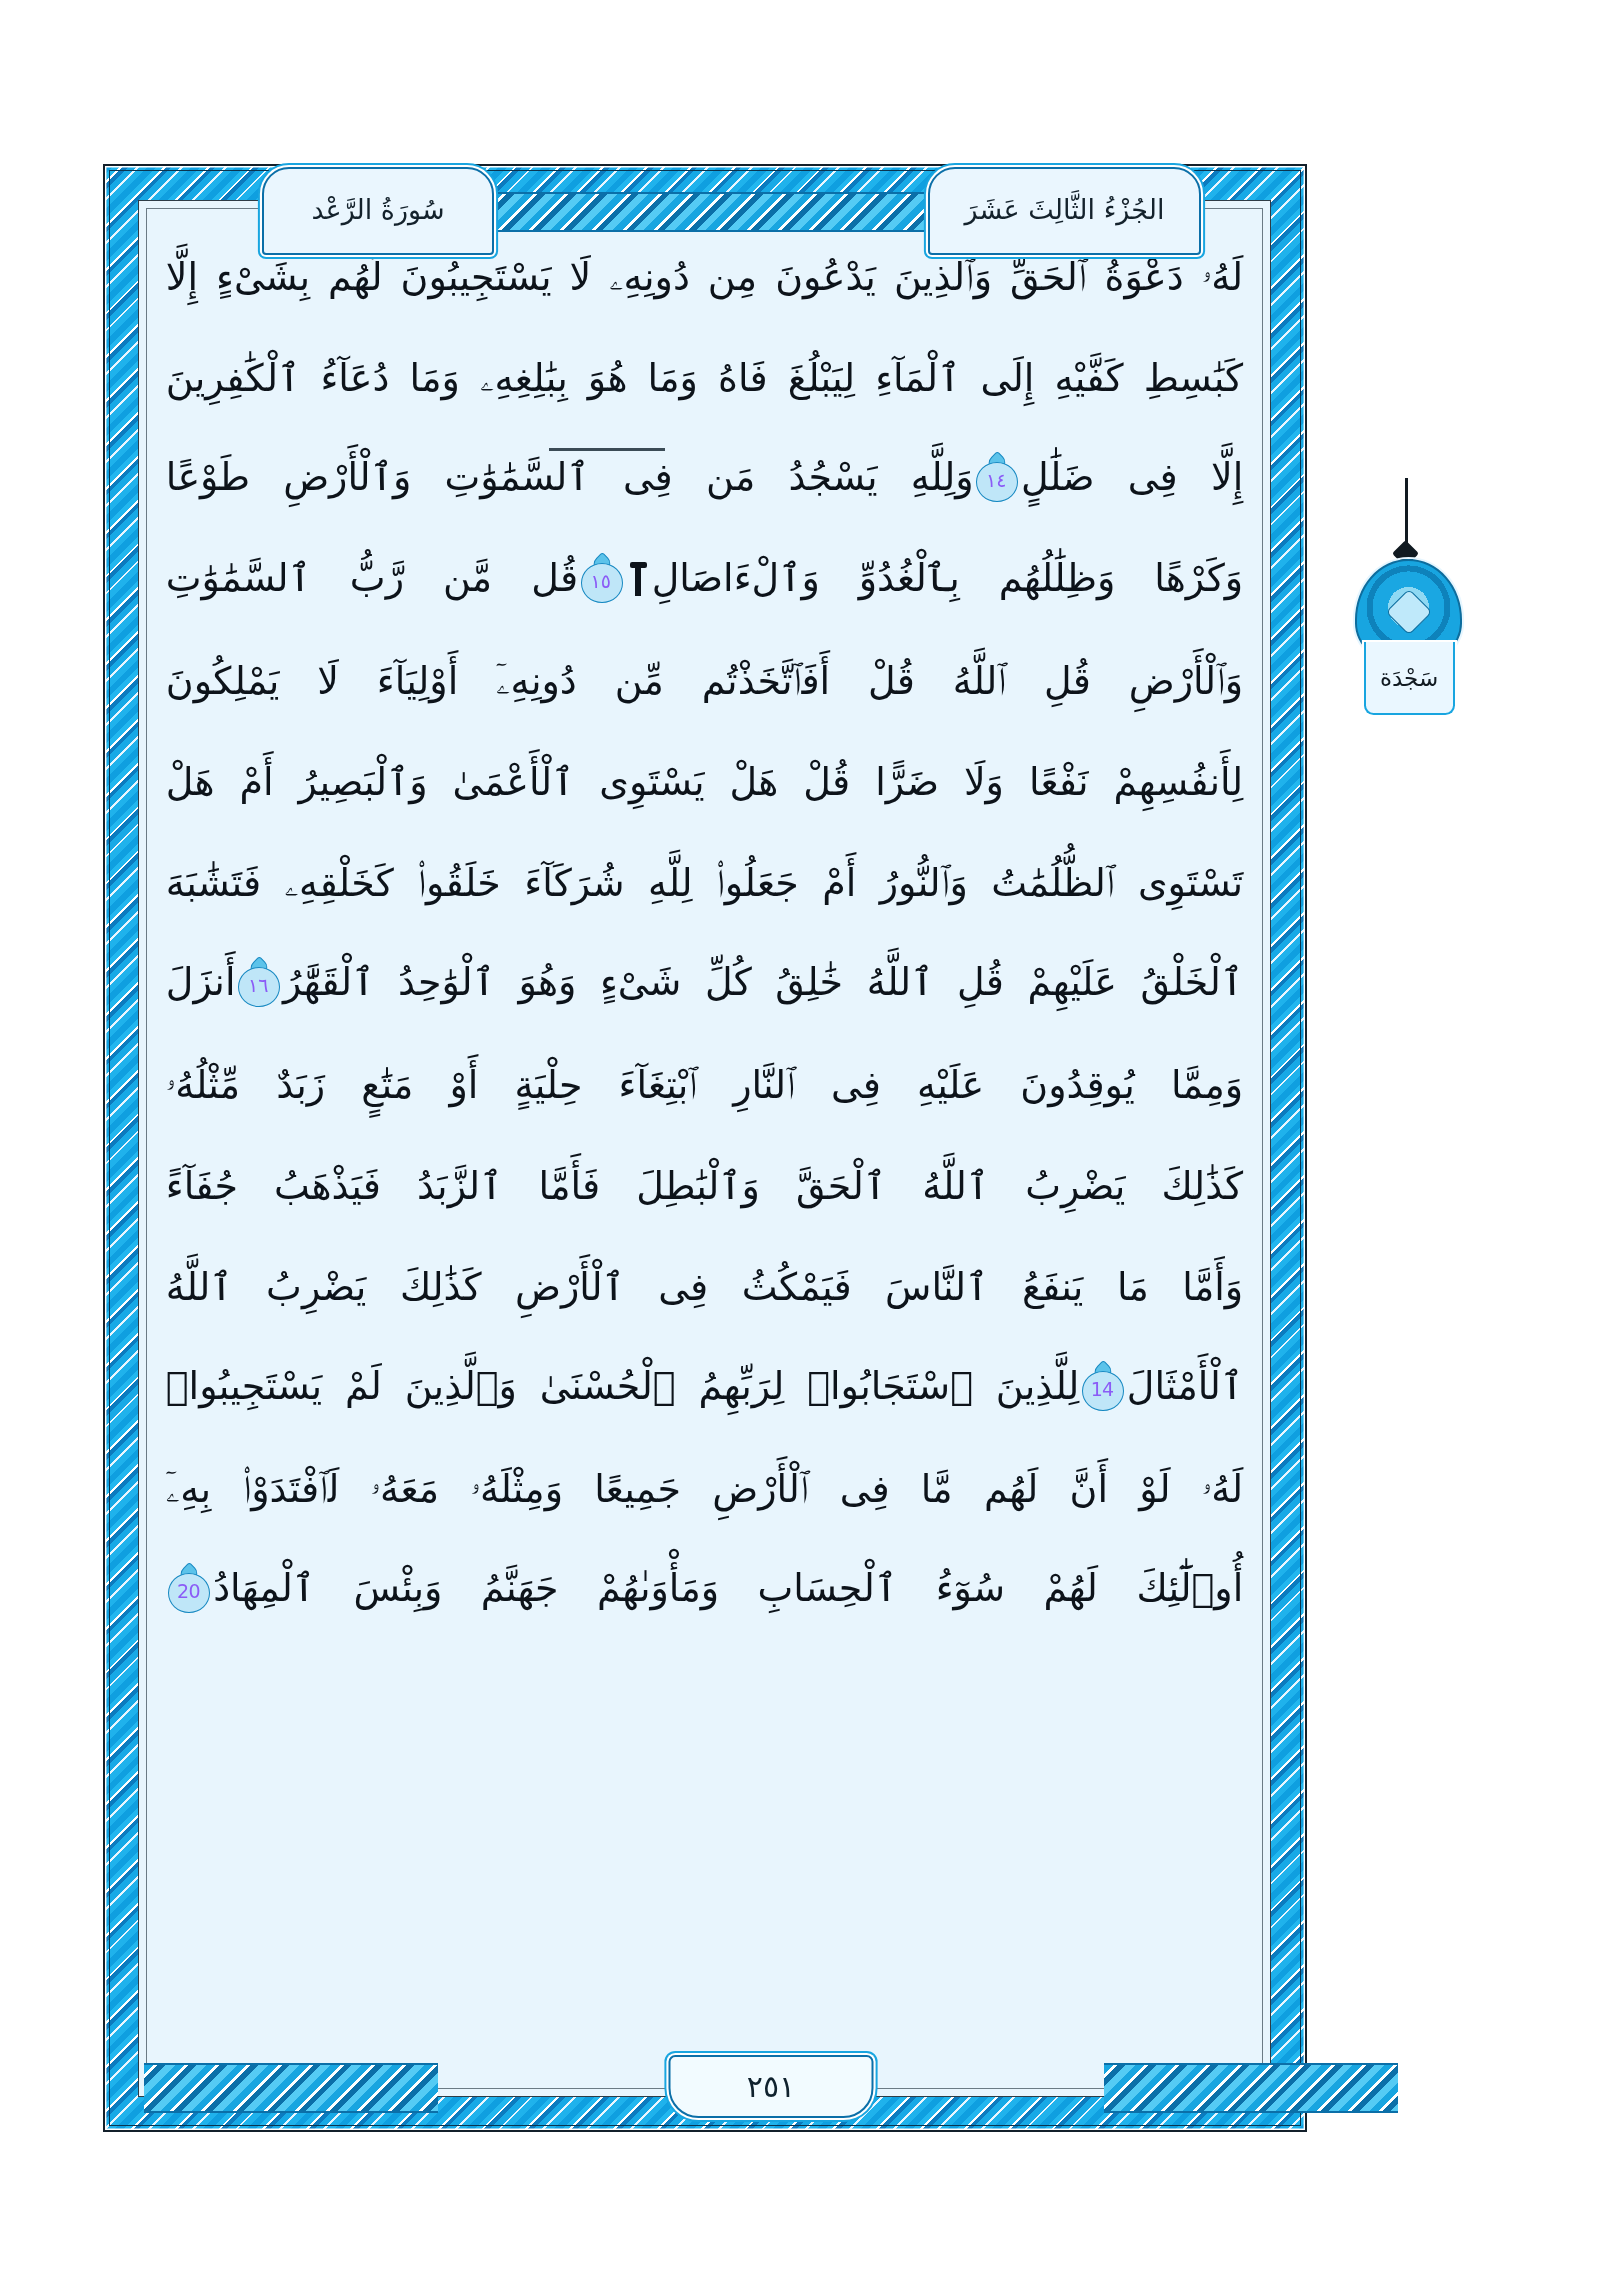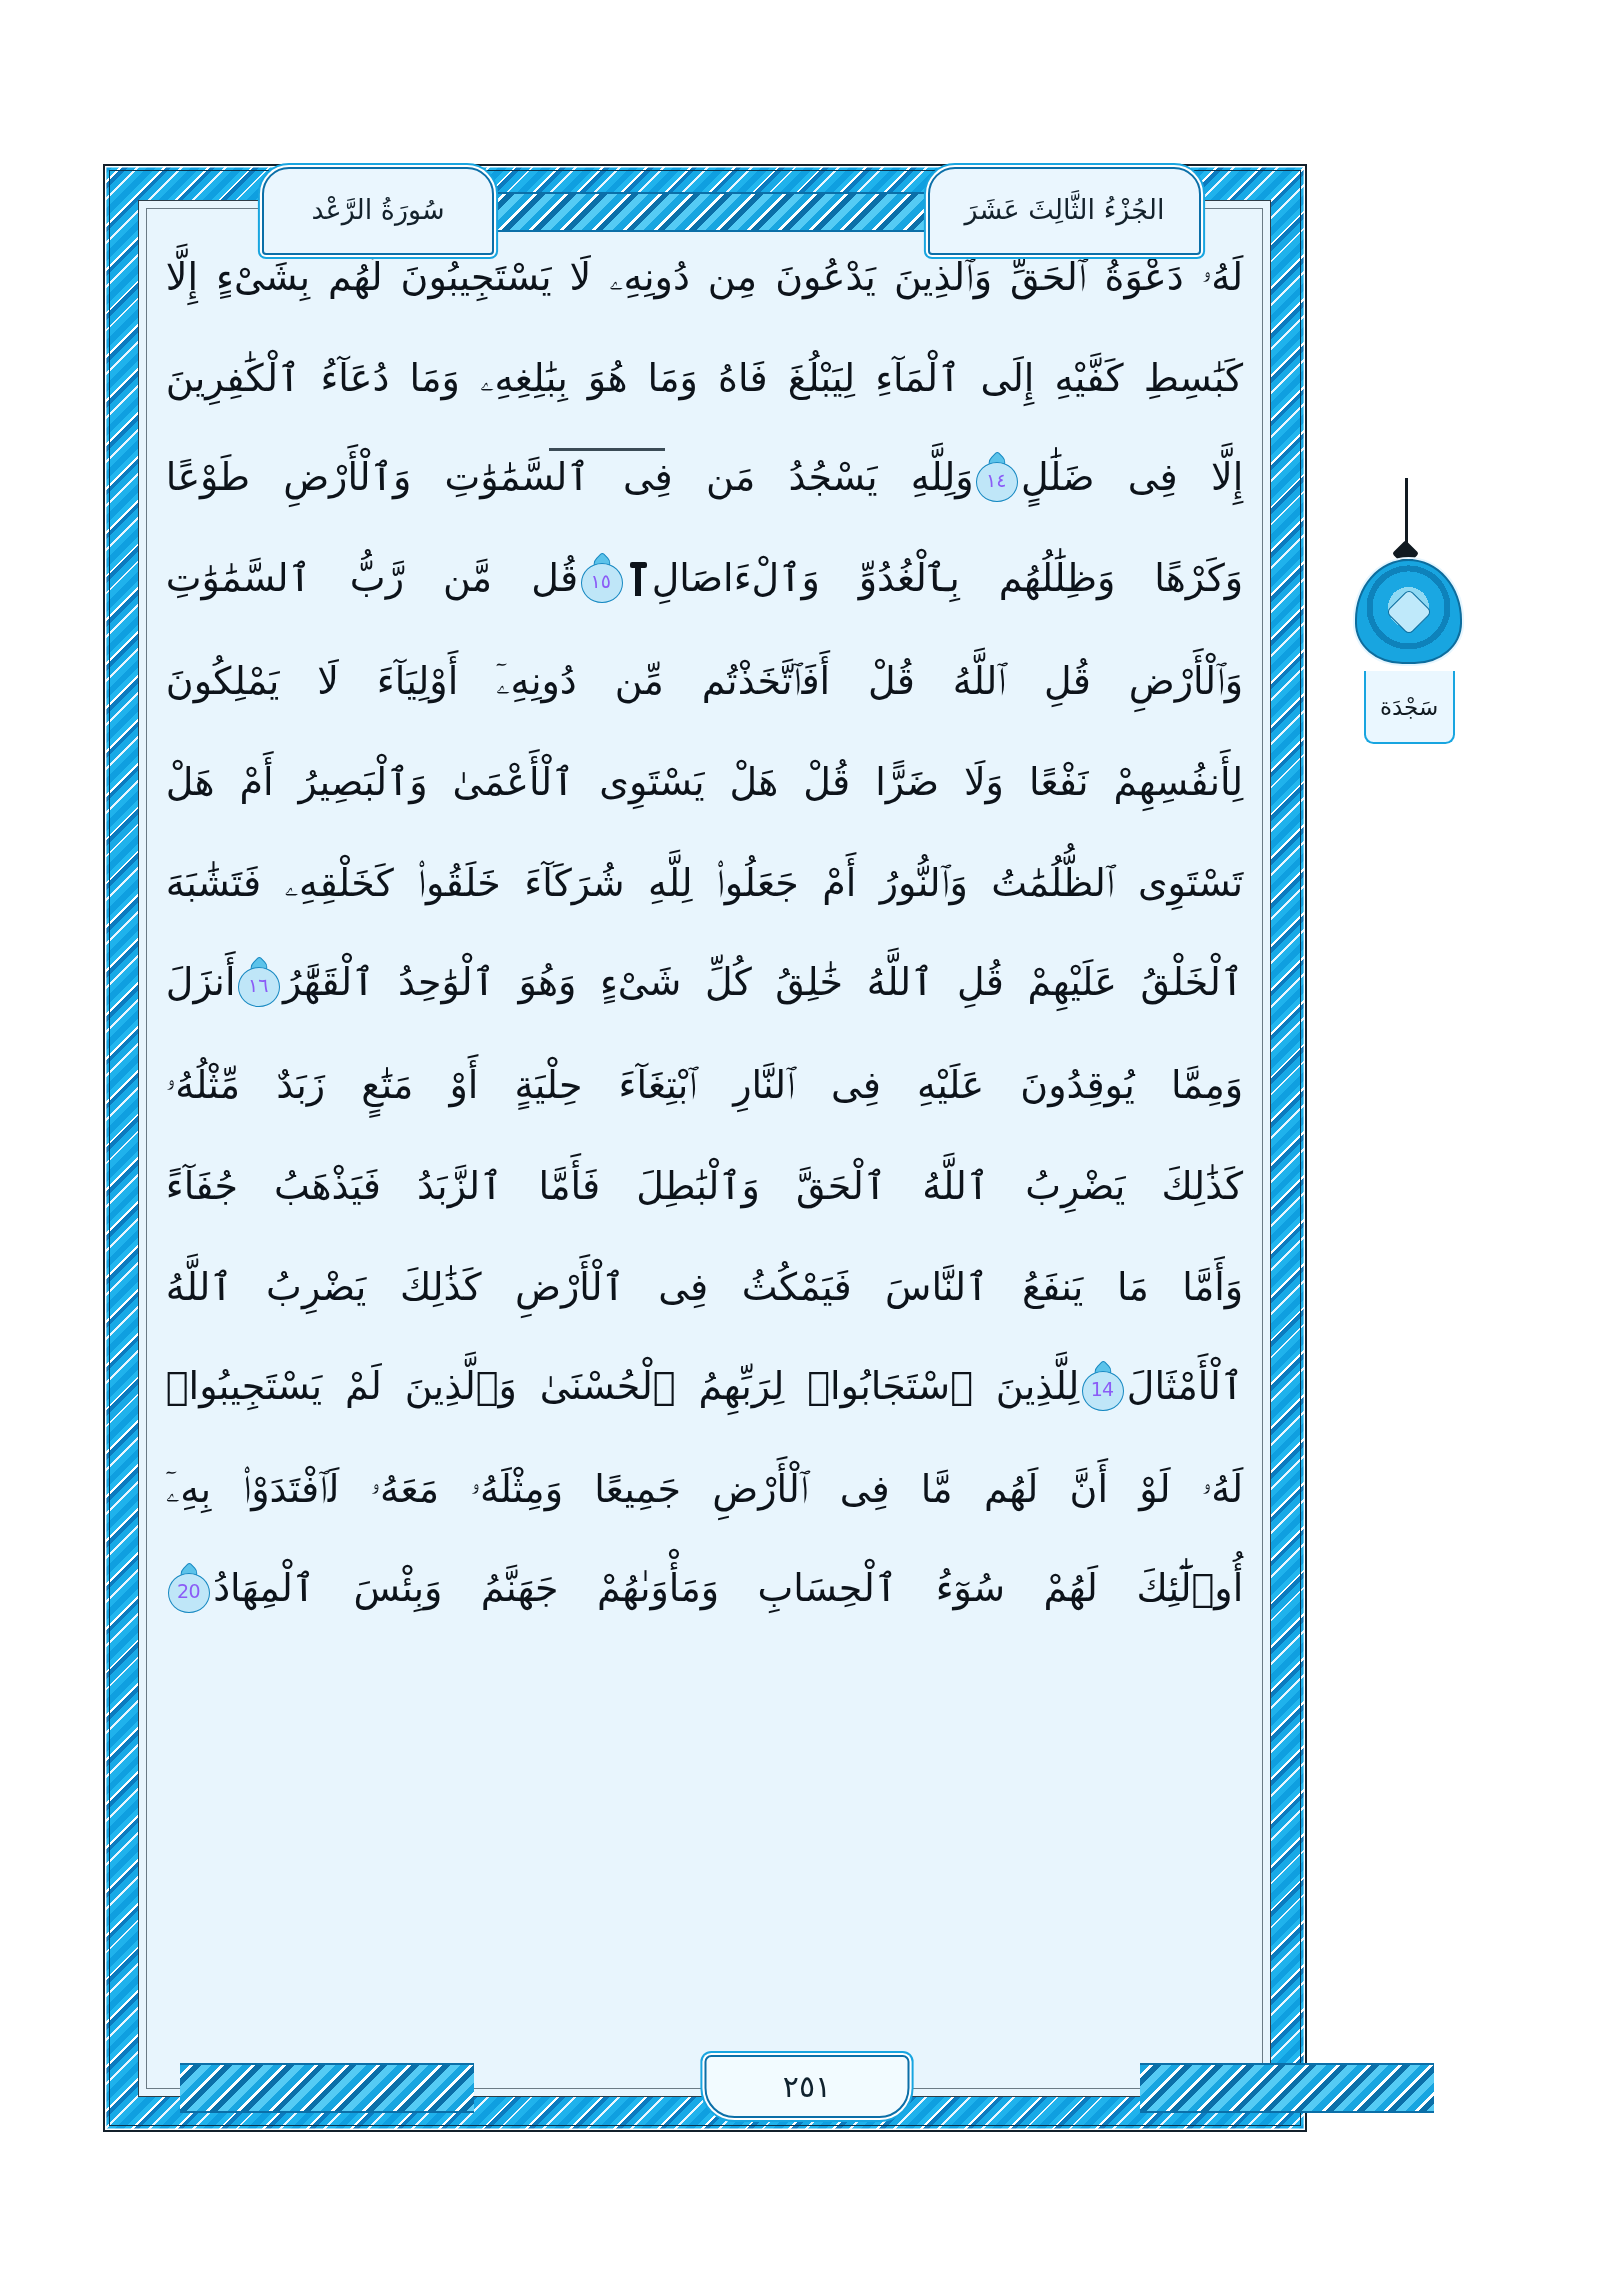--- a/index.html
+++ b/index.html
@@ -212,33 +212,31 @@
   }
   #sajdah-plate{
     position:absolute;left:24.6px;top:164px;
     width:87px;height:71px;
     background:#eaf7ff;
     border:2.7px solid #18a5e0;
     border-top:none;
     border-radius:0 0 9.6px 9.6px;
     display:flex;align-items:center;justify-content:center;
     box-shadow:0 0 0 2.1px #ffffff;
-    margin-top:29px;
   }
   #sajdah-plate .label{
     font-size:23px;color:#111a21;white-space:nowrap;
   }
 
   
   #footer-strip{
     position:absolute;
     left:103px;top:2045px;
     width:1336px;height:87px;
     z-index:6;
-    margin-left:36px;
   }
   #page-number-cartouche{
     position:absolute;
     left:50%;transform:translateX(-50%);
     top:9.6px;width:205px;height:63px;
     background:#f2fbff;
     border:2.1px solid #0b6fa8;
     border-radius:6.8px 6.8px 30px 30px;
     box-shadow:0 0 0 2.1px #ffffff,0 0 0 4.1px #18a5e0;
     display:flex;align-items:center;justify-content:center;

